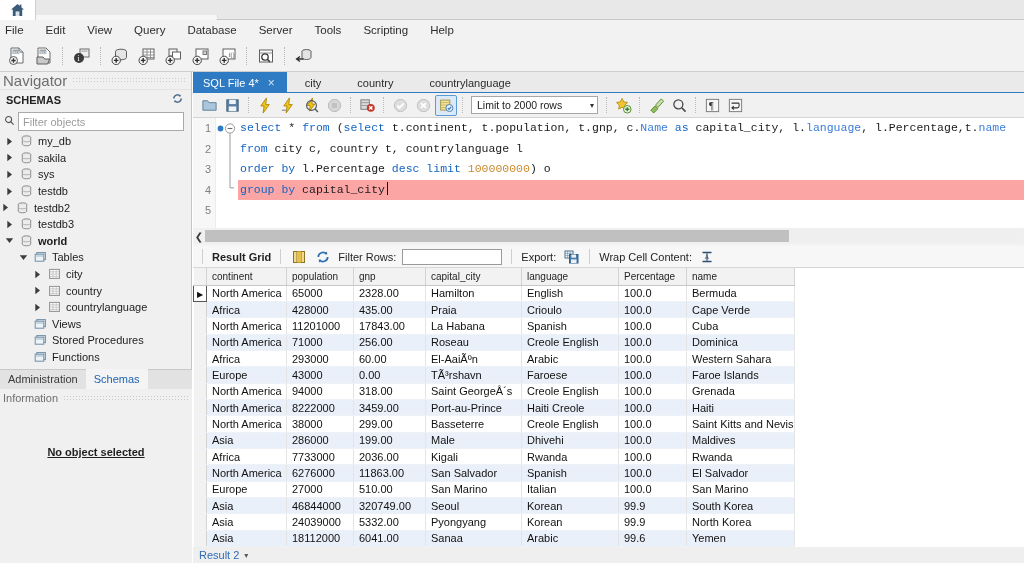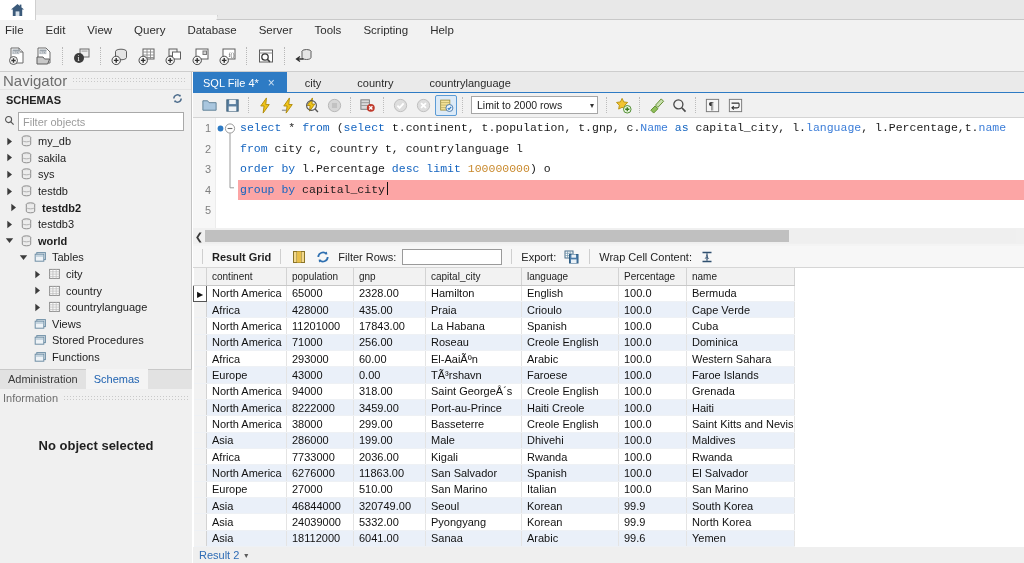--- a/index.html
+++ b/index.html
@@ -139,22 +139,22 @@
   .info-caption .dots {
     flex: 1; height: 7px; margin-left: 5px; margin-right: 4px;
     background-image: radial-gradient(#c9c9c9 0.8px, transparent 0.9px);
     background-size: 3px 3px;
   }
   .info-body {
     position: absolute; left: 0; top: 335px; width: 192px; height: 156px;
     background: #f0f0f0;
   }
   .noobj {
-    margin-top: 31px; text-align: center; font-size: 13px;
-    font-weight: bold; color: #1f1f1f;
+    margin-top: 39px; text-align: center; font-size: 11px;
+    font-weight: bold; color: #1f1f1f; text-decoration: underline;
   }
 
   
   .editorarea {
     position: absolute; left: 193px; top: 72px; width: 831px; height: 491px;
     background: #f4f4f4;
   }
   .sqltabs {
     position: absolute; left: 0; top: 0; width: 831px; height: 21px;
     background: #eaeaea; display: flex; align-items: stretch;
@@ -493,21 +493,21 @@
           </span>
           <span class="ticon">
             <svg width="13" height="12" viewBox="0 0 13 12">
               <ellipse cx="6.5" cy="2.4" rx="4.2" ry="1.6" fill="#e3e3e3" stroke="#8d8d8d"></ellipse>
               <path d="M2.3 2.4v6.8c0 .9 1.9 1.6 4.2 1.6s4.2-.7 4.2-1.6V2.4" fill="#ececec" stroke="#8d8d8d"></path>
               <path d="M2.3 5.2c0 .9 1.9 1.6 4.2 1.6s4.2-.7 4.2-1.6" fill="none" stroke="#b0b0b0"></path>
             </svg>
           </span>
           <span class="tlabel">testdb</span>
         </div>
-        <div class="trow" style="padding-left: 8px; font-weight: bold;">
+        <div class="trow" style="padding-left: 0;">
           <span class="tarrow">
             <svg width="9" height="9" viewBox="0 0 9 9">
               <path d="M2.3 0.8v7.4L7 4.5z" fill="#3c3c3c"></path>
             </svg>
           </span>
           <span class="ticon">
             <svg width="13" height="12" viewBox="0 0 13 12">
               <ellipse cx="6.5" cy="2.4" rx="4.2" ry="1.6" fill="#e3e3e3" stroke="#8d8d8d"></ellipse>
               <path d="M2.3 2.4v6.8c0 .9 1.9 1.6 4.2 1.6s4.2-.7 4.2-1.6V2.4" fill="#ececec" stroke="#8d8d8d"></path>
               <path d="M2.3 5.2c0 .9 1.9 1.6 4.2 1.6s4.2-.7 4.2-1.6" fill="none" stroke="#b0b0b0"></path>

